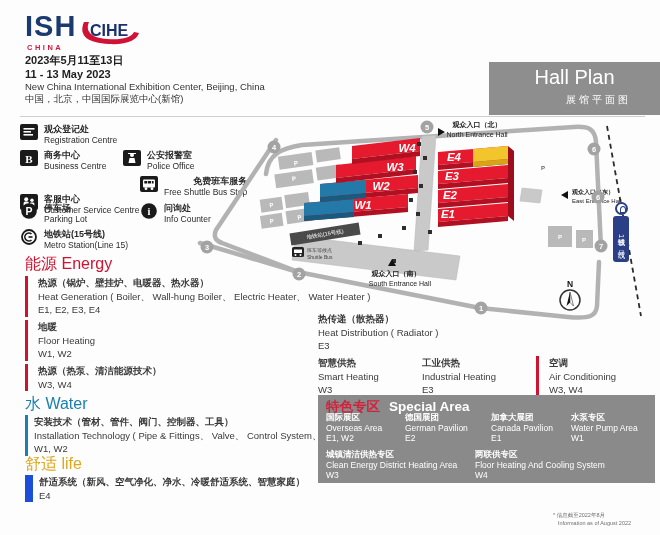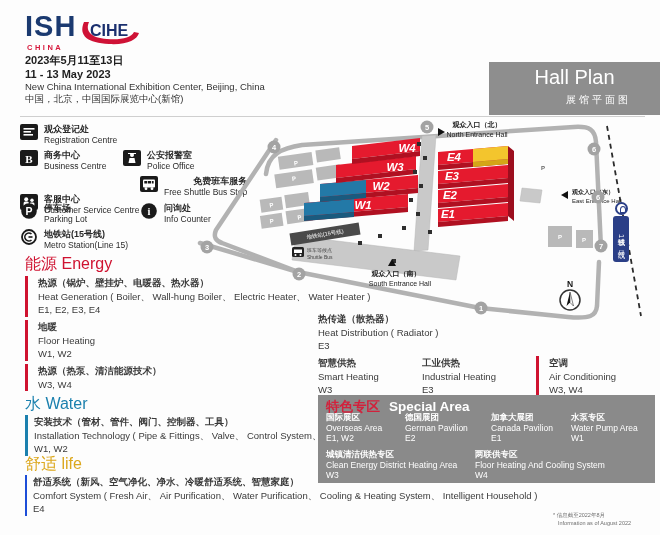--- a/index.html
+++ b/index.html
@@ -20,21 +20,21 @@
   .leg-icon svg{display:block;}
   .leg-text{margin-left:6px;line-height:10.5px;white-space:nowrap;}
   .leg-cn{display:block;font-size:9px;font-weight:bold;color:#2a2a2a;}
   .leg-en{display:block;font-size:8.5px;color:#2a2a2a;}
   
   .sec-head{font-size:16px;font-weight:normal;white-space:nowrap;}
   .sec-item{font-size:9.5px;line-height:13.5px;color:#3a3a3a;white-space:nowrap;}
   .sec-item .l1{font-weight:bold;}
   .bar-red{border-left:3px solid #cf1230;padding-left:10px;}
   .bar-blue{border-left:3px solid #1b80ae;padding-left:6px;}
-  .bar-gold{border-left:2px solid #1d4ed8;padding-left:6px;}
+  .bar-gold{border-left:8px solid #1d4ed8;padding-left:6px;}
   .c-red{color:#cf1230;} .c-blue{color:#1b80ae;} .c-gold{color:#dca81e;}
   
   .sp-box{left:318px;top:395px;width:337px;height:88px;background:#8a8a8a;color:#fff;text-decoration:underline;}
   .sp-title{position:absolute;left:8px;top:3px;font-size:13.5px;font-weight:bold;white-space:nowrap;}
   .sp-title .t-cn{color:#d2213c;} .sp-title .t-en{color:#fff;margin-left:9px;}
   .sp-cell{position:absolute;font-size:8.5px;line-height:10.5px;white-space:nowrap;}
   .sp-cell .l1{font-weight:bold;}
   
   .footnote{left:553px;top:511px;font-size:5.5px;color:#707070;line-height:8px;white-space:nowrap;}
   
@@ -387,21 +387,20 @@
     <div>Installation Technology ( Pipe &amp; Fittings、 Valve、 Control System、 Tools )</div>
     <div>W1, W2</div>
   </div>
 
   <div class="abs sec-head c-gold" style="left:25px;top:454px;">
     <span>舒适</span>
     <span>life</span>
   </div>
   <div class="abs sec-item bar-gold" style="left:25px;top:475px;">
     <div class="l1">舒适系统（新风、空气净化、净水、冷暖舒适系统、智慧家庭）</div>
-    <div>Comfort System ( Fresh Air、 Air Purification、 Water Purification、 Cooling &amp; Heating System、 Intelligent Household )</div>
     <div>E4</div>
   </div>
 
   <div class="abs sp-box">
     <div class="sp-title">
       <span class="t-cn">特色专区</span><span class="t-en">Special Area</span>
     </div>
     <div class="sp-cell" style="left:8px;top:17px;">
       <div class="l1">国际展区</div>
       <div>Overseas Area</div>

